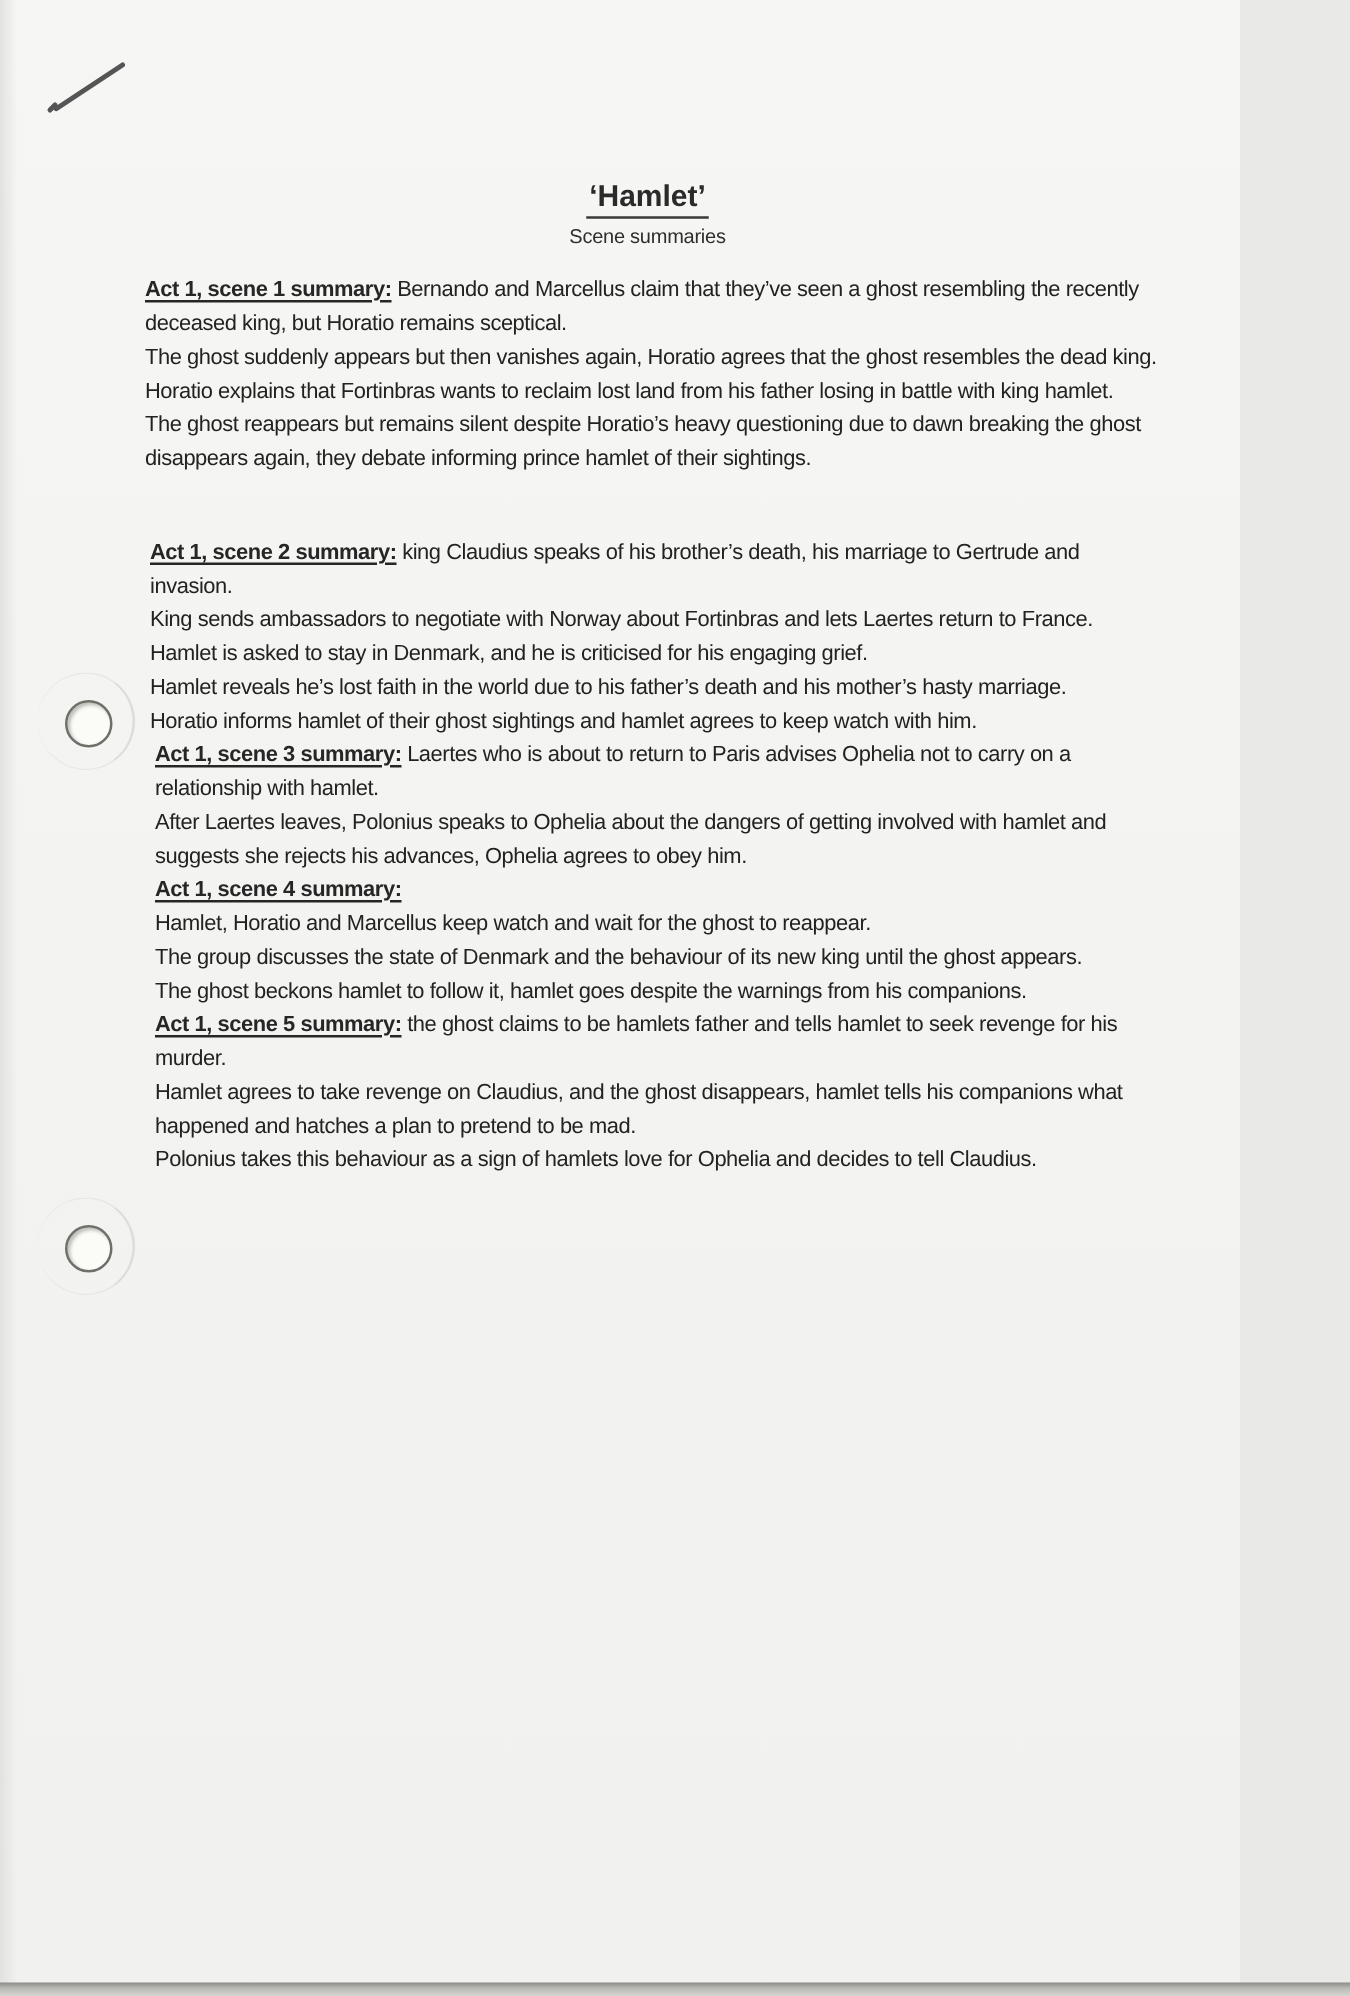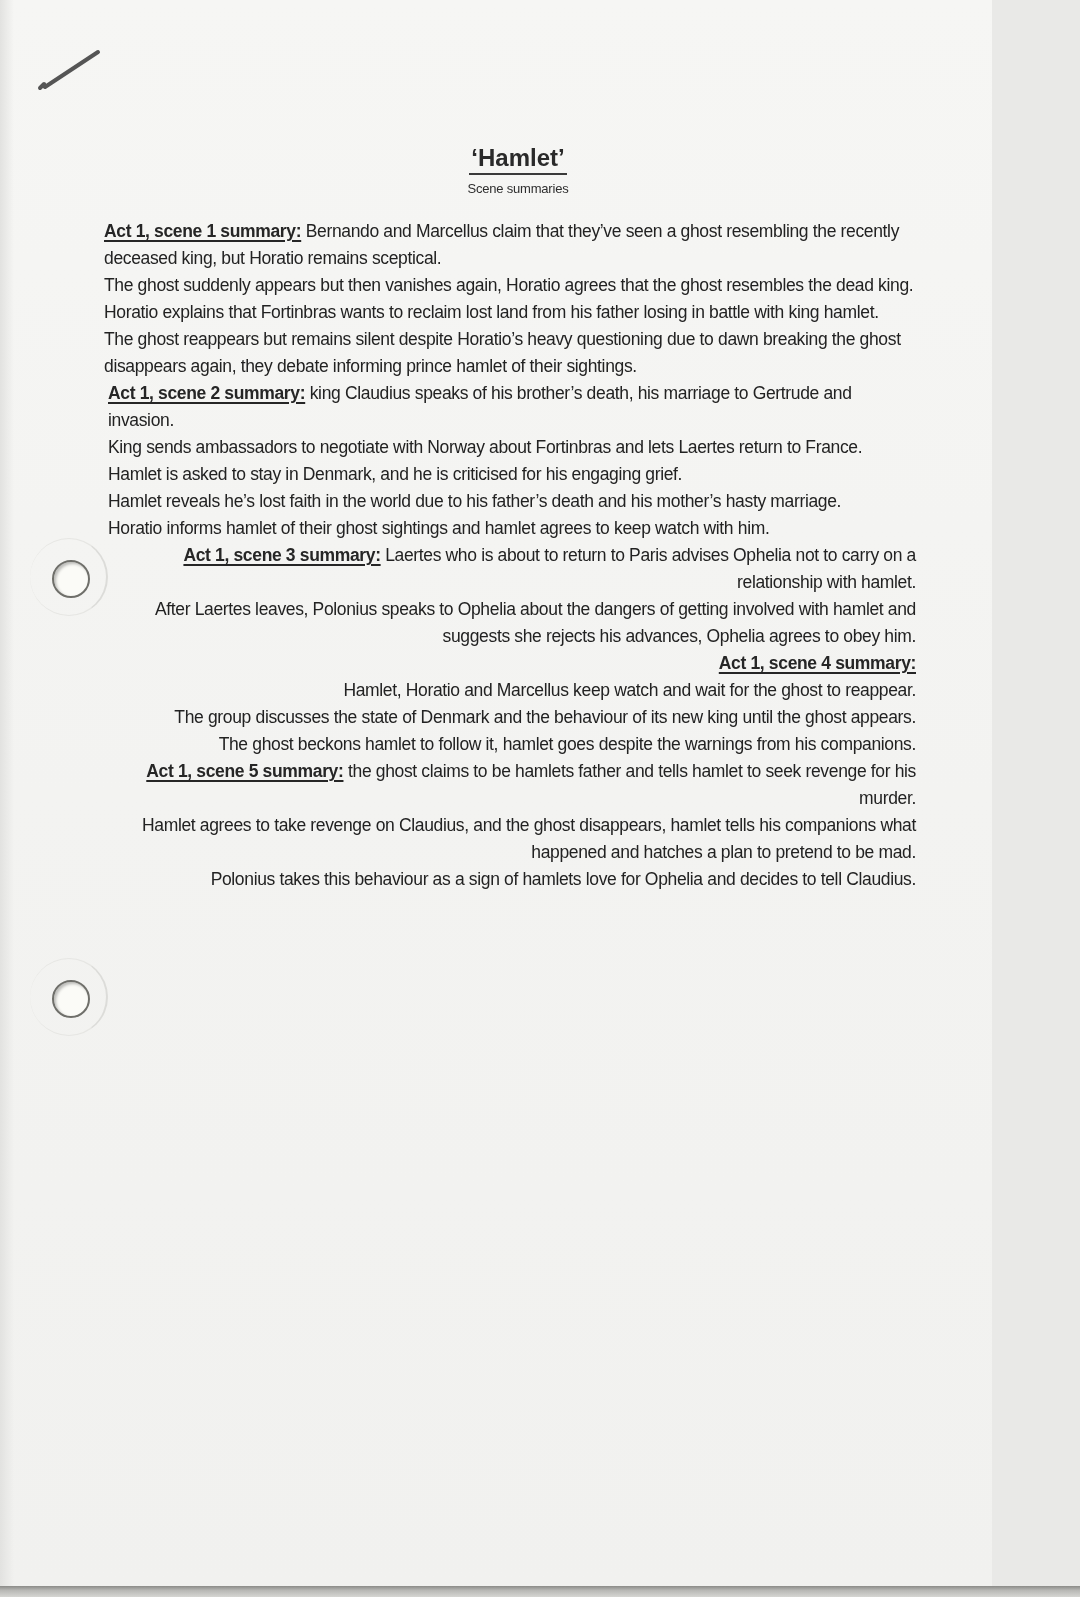--- a/index.html
+++ b/index.html
@@ -73,28 +73,28 @@
     .doc-title {
       display: inline-block;
       font-size: 24px;
       font-weight: bold;
       color: #2a2a2a;
       border-bottom: 2px solid #3a3a3a;
       line-height: 30px;
       padding: 0 2px;
     }
     .doc-subtitle {
-      font-size: 13px;
+      font-size: 16px;
       color: #2e2e2e;
       margin-top: 6px;
       letter-spacing: -0.2px;
     }
     .content {
       position: absolute;
-      left: 104px;
+      left: 116px;
       top: 218px;
       width: 812px;
       color: #222222;
       font-size: 17.5px;
       line-height: 27px;
       letter-spacing: -0.35px;
     }
     .section {
       margin: 0;
     }
@@ -102,22 +102,22 @@
       margin: 0;
     }
     .heading {
       font-weight: bold;
       text-decoration: underline;
       text-decoration-thickness: 2px;
       text-underline-offset: 3px;
       color: #262626;
     }
     .indent-1 { padding-left: 0px; }
-    .indent-2 { padding-left: 4px; }
-    .indent-3 { padding-left: 8px; text-align: right; }
+    .indent-2 { padding-left: 4px; margin-top: 48px; }
+    .indent-3 { padding-left: 8px; }
   </style>
 </head>
 <body>
 
 <div class="page">
   <div class="page-shadow-left"></div>
 
   <svg class="tick-mark" viewBox="0 0 70 50">
     <path d="M4 42 L8 38 L9 41 L62 6" stroke="#555555" stroke-width="4" fill="none" stroke-linecap="round" stroke-linejoin="round"></path>
   </svg>

